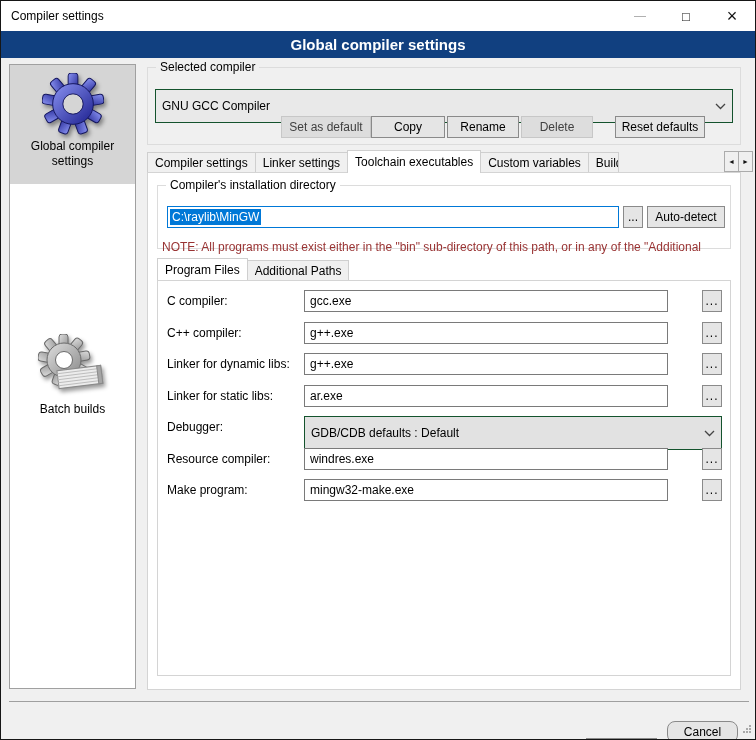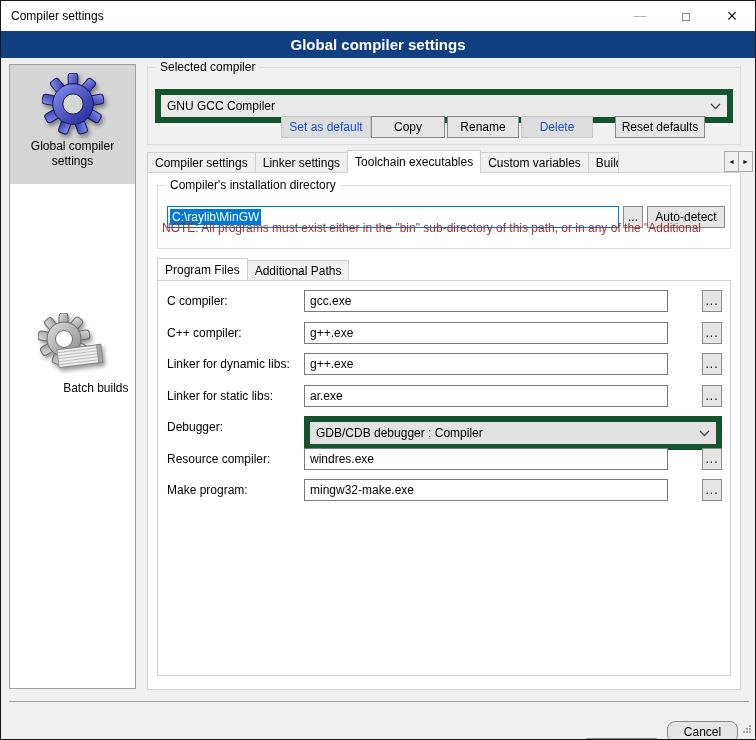--- a/index.html
+++ b/index.html
@@ -21,51 +21,51 @@
   
   .page-header{ position:absolute; left:0; top:30px; right:0; height:27px; background:#114080; color:#fff;
     font-size:15px; font-weight:bold; display:flex; align-items:center; justify-content:center; }
   
   .sidebar{ position:absolute; left:8px; top:63px; width:127px; height:625px; background:#fff; border:1px solid #a0a0a0; }
   .side-item{ position:absolute; left:0; right:0; display:flex; flex-direction:column; align-items:center; text-align:center; }
   .side-item .lbl{ line-height:15px; margin-top:4px; width:112px; }
   .side-item.selected{ background:#d5d5d5; }
   #side-0{ top:0; height:119px; padding-top:8px; }
   #side-1{ top:128px; height:100px; padding-top:2px; }
-  #side-2{ top:240px; height:110px; padding-top:8px;text-align:right; }
+  #side-2{ top:261px; height:110px; padding-top:8px; }
   .icon-shadow{ filter:drop-shadow(2px 3px 2px rgba(0,0,0,0.40)); }
   
   .groupbox{ position:absolute; border:1px solid #dcdcdc; }
   .gb-label{ position:absolute; top:-8px; left:8px; padding:0 4px; background:#f0f0f0; }
   .gb-label.on-white{ background:#fff; }
   
-  .combo{ position:absolute; height:34px; background:#e9e9e9; border:6px solid #14532d; display:flex; align-items:center; padding:0 6px; }
+  .combo{ position:absolute; height:34px; background:#e9e9e9; border:1px solid #14532d; display:flex; align-items:center; padding:0 6px; }
   .combo .chev{ margin-left:auto; color:#444; font-size:10px; }
   .btn{ background:#e5e5e5; border:1px solid #8a8a8a; font-family:"Liberation Sans",sans-serif; font-size:12px;
         display:flex; align-items:center; justify-content:center; color:#000; }
-  .btn.disabled{ background:#dddddd; border-color:#c7c7c7; color:#1d4ed8; }
+  .btn.disabled{ background:#dddddd; border-color:#c7c7c7; color:#404040; }
   .abs{ position:absolute; }
   
   .sel-buttons{ position:absolute; left:154px; top:115px; width:578px; height:22px; display:flex; }
   .sel-buttons .btn{ height:22px; }
   
   .tabstrip{ position:absolute; display:flex; align-items:flex-end; overflow:hidden; }
   .tab{ height:21px; padding:0 7px; background:#f0f0f0; border:1px solid #cfcfcf; border-bottom:none;
         display:flex; align-items:center; white-space:nowrap; margin-right:-1px; position:relative; z-index:1; }
   .tab.active{ height:23px; background:#fff; z-index:3; }
   .tab.clip{ width:31px; overflow:hidden; padding-right:0; }
   .tab-arrows{ position:absolute; left:723px; top:150px; display:flex; z-index:5; background:#f0f0f0; }
   .arrow-btn{ width:15px; height:21px; background:#efefef; border:1px solid #ababab; margin-right:-1px;
               display:flex; align-items:center; justify-content:center; font-size:7px; color:#111; }
   .tabpage{ position:absolute; background:#fff; border:1px solid #d4d4d4; z-index:2; }
   
   .dir-input{ position:absolute; left:166px; top:205px; width:452px; height:22px; background:#fff;
               border:1px solid #0078d7; display:flex; align-items:center; padding-left:2px; z-index:4; }
   .dir-input .sel{ background:#0078d7; color:#fff; padding:1px 2px; }
-  .note{ position:absolute; left:161px; top:220px; width:566px; white-space:nowrap; overflow:hidden; z-index:4; }
+  .note{ position:absolute; left:161px; top:239px; width:566px; white-space:nowrap; overflow:hidden; z-index:4; }
   
   .flabel{ position:absolute; left:166px; z-index:4; }
   .fld{ position:absolute; left:303px; width:364px; height:22px; border:1px solid #7a7a7a; background:#fff;
         font-family:"Liberation Sans",sans-serif; font-size:12px; padding:0 5px; z-index:4; }
   .browse{ position:absolute; left:701px; width:20px; height:22px; z-index:4; letter-spacing:1px; }
   .fcombo{ left:303px; width:418px; background:#e2e2e2; z-index:4; }
   
   .footer-line{ position:absolute; left:8px; top:700px; width:740px; border-top:1px solid #9f9f9f; }
   .btn-ok{ left:585px; top:709px; width:71px; height:22px;margin-top:28px; }
   .btn-cancel{ left:666px; top:720px; width:71px; height:22px;border-radius:8px; }
@@ -221,21 +221,21 @@
   <span class="flabel" style="top:356px;">Linker for dynamic libs:</span>
   <input class="fld" style="top: 352px;" value="g++.exe">
   <div class="btn browse" style="top:352px;">...</div>
 
   <span class="flabel" style="top:388px;">Linker for static libs:</span>
   <input class="fld" style="top: 384px;" value="ar.exe">
   <div class="btn browse" style="top:384px;">...</div>
 
   <span class="flabel" style="top:419px;">Debugger:</span>
   <div class="combo fcombo" style="top:415px;">
-    <span>GDB/CDB debugger : Compiler</span>
+    <span>GDB/CDB defaults : Default</span>
     <span class="chev">
       <svg width="11" height="7" viewBox="0 0 11 7">
           <polyline points="1,1 5.5,5.5 10,1" fill="none" stroke="#444" stroke-width="1.3"></polyline>
         </svg>
     </span>
   </div>
 
   <span class="flabel" style="top:451px;">Resource compiler:</span>
   <input class="fld" style="top: 447px;" value="windres.exe">
   <div class="btn browse" style="top:447px;">...</div>

